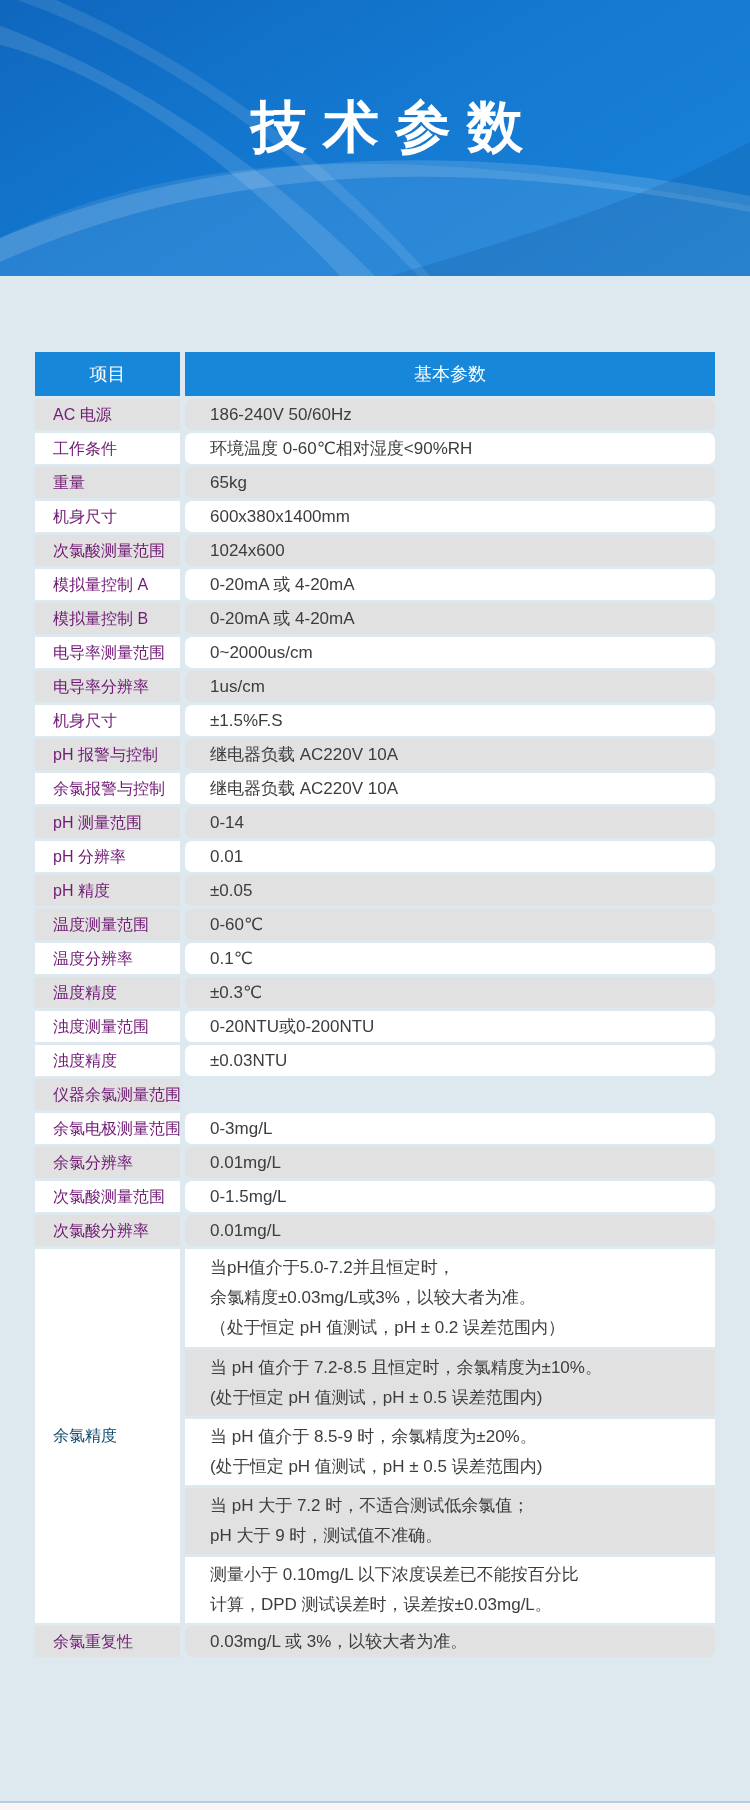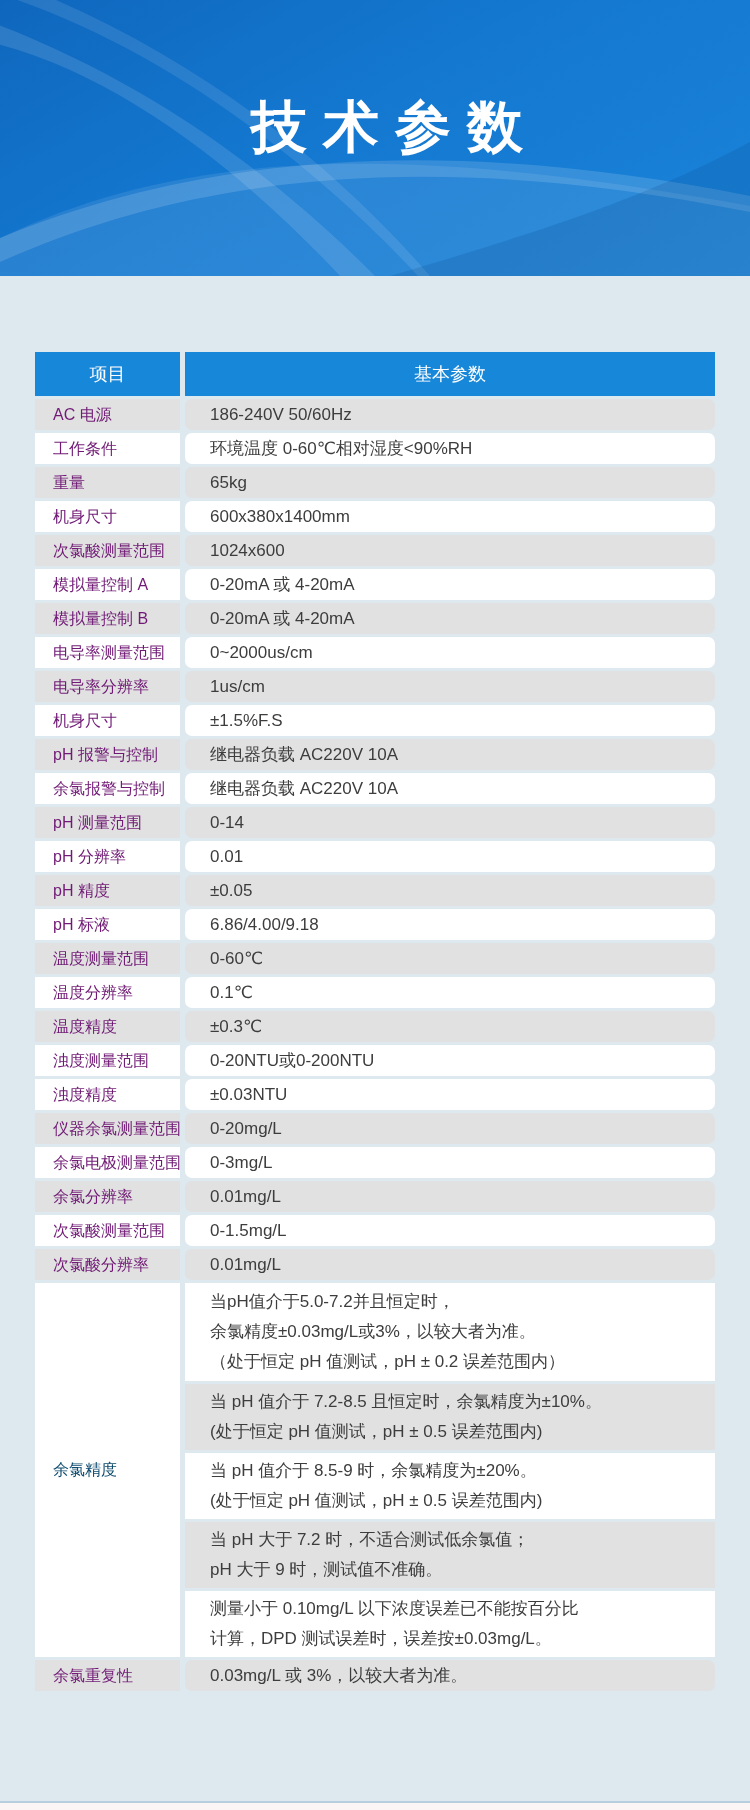--- a/index.html
+++ b/index.html
@@ -146,24 +146,20 @@
   </div>
         <div class="row">
     <div class="cl white">pH 分辨率</div>
     <div class="cr white">0.01</div>
   </div>
         <div class="row">
     <div class="cl gray">pH 精度</div>
     <div class="cr gray">±0.05</div>
   </div>
         <div class="row">
-    <div class="cl white">pH 标液</div>
-    <div class="cr white">6.86/4.00/9.18</div>
-  </div>
-        <div class="row">
     <div class="cl gray">温度测量范围</div>
     <div class="cr gray">0-60℃</div>
   </div>
         <div class="row">
     <div class="cl white">温度分辨率</div>
     <div class="cr white">0.1℃</div>
   </div>
         <div class="row">
     <div class="cl gray">温度精度</div>
     <div class="cr gray">±0.3℃</div>
@@ -171,21 +167,20 @@
         <div class="row">
     <div class="cl white">浊度测量范围</div>
     <div class="cr white">0-20NTU或0-200NTU</div>
   </div>
         <div class="row">
     <div class="cl white">浊度精度</div>
     <div class="cr white">±0.03NTU</div>
   </div>
         <div class="row">
     <div class="cl gray">仪器余氯测量范围</div>
-    <div class="cr gray">0-20mg/L</div>
   </div>
         <div class="row">
     <div class="cl white">余氯电极测量范围</div>
     <div class="cr white">0-3mg/L</div>
   </div>
         <div class="row">
     <div class="cl gray">余氯分辨率</div>
     <div class="cr gray">0.01mg/L</div>
   </div>
         <div class="row">

